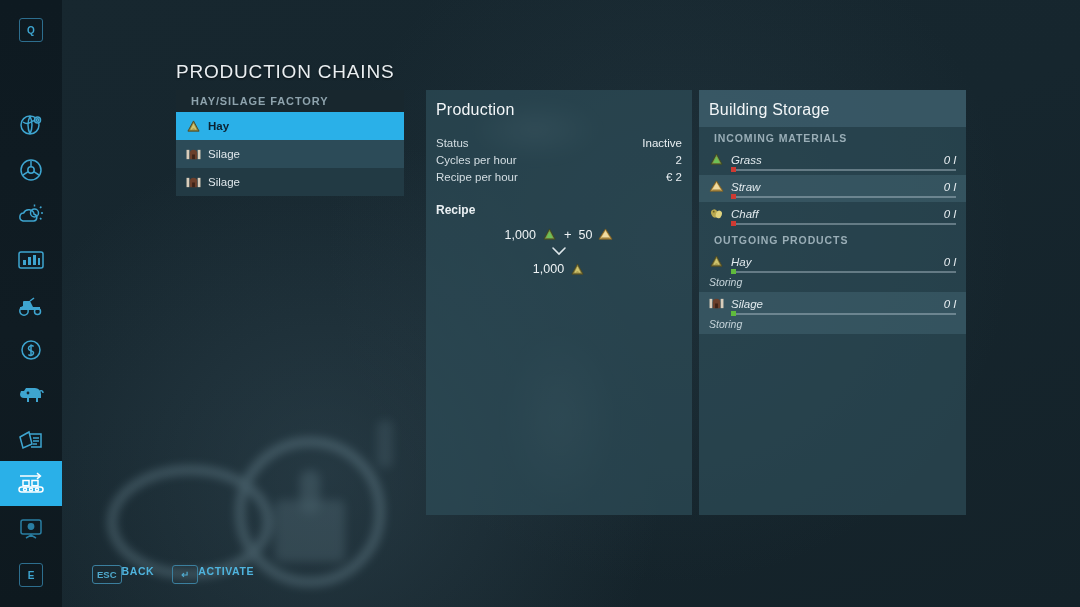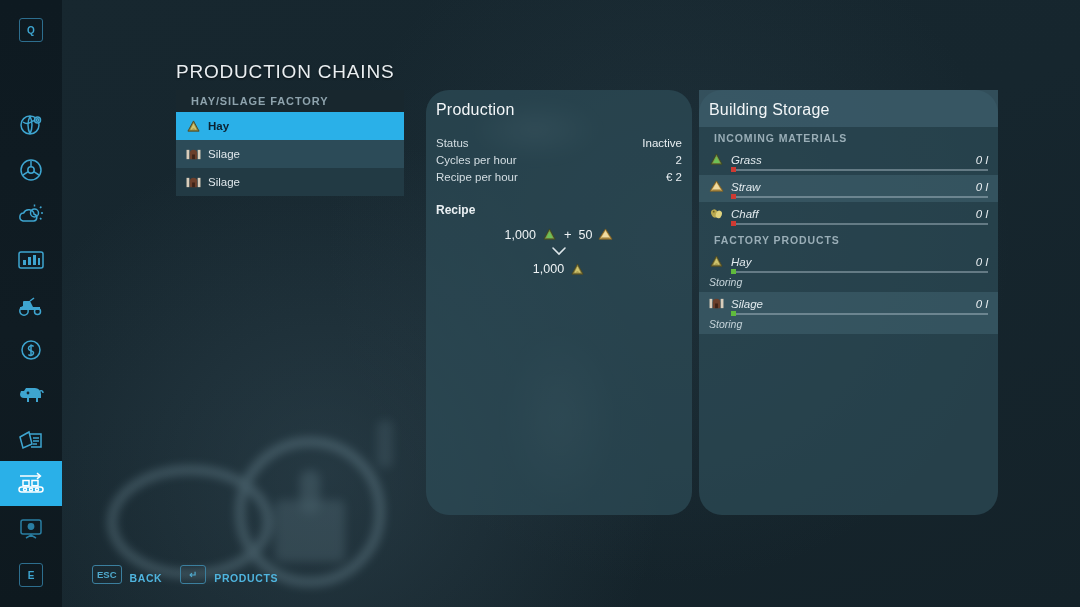--- a/index.html
+++ b/index.html
@@ -109,24 +109,23 @@
   }
   .list-row.selected { background: #2ab0e8; color: #0c2230; font-weight: bold; }
   .list-row.alt { background: #2c4b58; }
   .list-row.plain { background: #223a44; }
   .fruit-ic { width: 15px; height: 13px; flex: 0 0 15px; }
 
   
   .panel {
     position: absolute;
     background: rgba(46,77,88,0.70);
-    border-radius: 23px;
   }
   .panel-prod { left: 426px; top: 90px; width: 266px; height: 425px; }
-  .panel-store { left: 699px; top: 90px; width: 299px; height: 425px; }
+  .panel-store { left: 699px; top: 90px; width: 267px; height: 425px; }
 
   .panel-title {
     font-size: 16px; color: #f2f6f8; font-weight: 400;
     padding: 11px 0 0 10px;
     letter-spacing: 0.2px;
   }
   .panel-store .panel-head {
     background: rgba(62,96,109,0.70);
     height: 37px;
   }
@@ -195,21 +194,21 @@
     font-size: 10.5px; color: #c6d4da;
     margin-top: 3px;
   }
 
   
   .helpbar {
     position: absolute; left: 92px; bottom: 23px;
     display: flex; align-items: center; gap: 18px;
     z-index: 6;
   }
-  .help-item { display: flex; align-items: flex-end; gap: 8px; }
+  .help-item { display: flex; align-items: flex-start; }
   .help-key {
     min-width: 26px; height: 19px;
     padding: 0 4px;
     border: 1px solid #3b7f9e;
     border-radius: 3px;
     color: #4fa9cd;
     font-size: 9.5px; font-weight: bold;
     display: flex; align-items: center; justify-content: center;
   }
   .help-label {
@@ -493,21 +492,21 @@
           <circle cx="5" cy="5" r="1" fill="#6d6325"></circle>
         </svg>
         <span class="nm">Chaff</span>
         <span class="amt">0 l</span>
       </div>
       <div class="fillbar">
         <span class="fill-dot dot-red"></span>
       </div>
     </div>
 
-    <div class="sec-header">FACTORY PRODUCTS</div>
+    <div class="sec-header">OUTGOING PRODUCTS</div>
 
     <div class="store-row">
       <div class="store-row-top">
         <svg class="fruit-ic" viewBox="0 0 16 14">
           <path d="M8 1 L14 12 H2 Z" fill="#8d8440" stroke="#4f4a20" stroke-width="1"></path>
           <path d="M8 3.5 L11.5 10.5 H4.5 Z" fill="#cfc46e"></path>
           <path d="M6 10.5 q2 -3 4 0" fill="#a89a4c"></path>
         </svg>
         <span class="nm">Hay</span>
         <span class="amt">0 l</span>
@@ -536,17 +535,17 @@
     </div>
   </section>
 
   <div class="helpbar">
     <div class="help-item">
       <div class="help-key">ESC</div>
       <div class="help-label">BACK</div>
     </div>
     <div class="help-item">
       <div class="help-key">↵</div>
-      <div class="help-label">PRODUCTS</div>
+      <div class="help-label">ACTIVATE</div>
     </div>
   </div>
 
 </div>
 
 </body></html>

